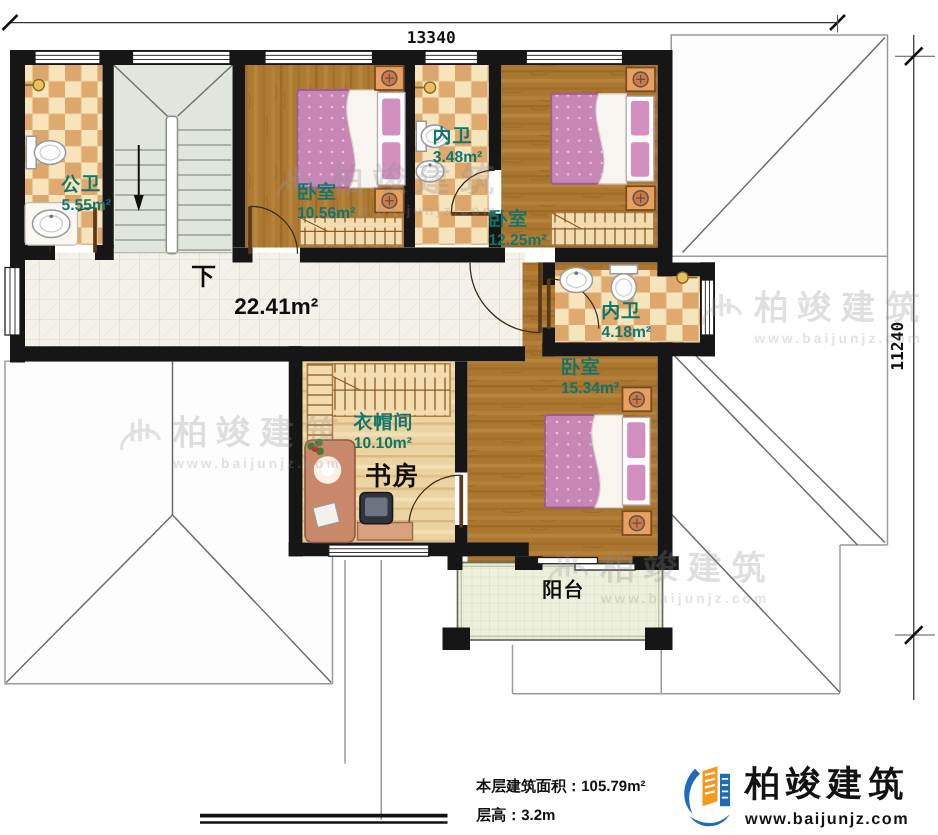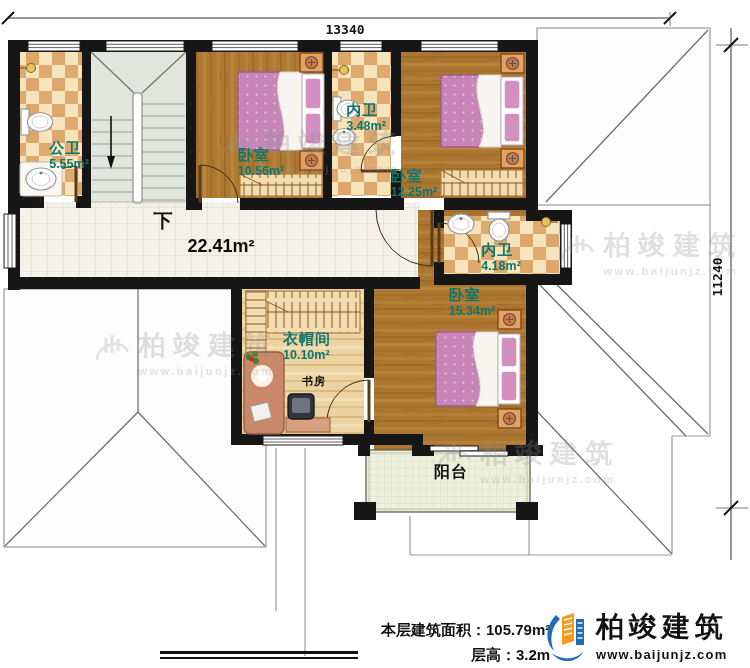--- a/index.html
+++ b/index.html
@@ -7,32 +7,32 @@
           font-family:"Liberation Sans",sans-serif;overflow:hidden}
   svg.plan{position:absolute;left:0;top:0;display:block}
   .rlabel{position:absolute;transform:translate(-50%,-50%);font-weight:bold;
           color:#0f766e;line-height:1.12;white-space:nowrap;pointer-events:none}
   .rlabel .nm{display:block;font-size:15px;letter-spacing:1px}
   .rlabel .area{display:block;font-size:12.5px}
   .lbl-single{position:absolute;transform:translate(-50%,-50%);font-weight:bold;color:#0d0d0d;
               white-space:nowrap;pointer-events:none}
   .lbl-area{font-size:18px}
   .lbl-down{font-size:19px}
-  .lbl-room{font-size:11px;letter-spacing:1px}
+  .lbl-room{font-size:20px;letter-spacing:1px}
   .wm{position:absolute;transform:translate(-50%,-50%);display:flex;align-items:center;gap:7px;
       opacity:.28;pointer-events:none}
   .wm-name{font-size:27px;font-weight:bold;color:#8e8e8e;letter-spacing:8px;white-space:nowrap}
   .wm-site{font-size:11px;font-weight:bold;color:#989898;letter-spacing:2.5px;white-space:nowrap;margin-top:2px}
   .tb-title-wrap{position:absolute;left:160px;top:614px;white-space:nowrap}
   .tb-title{font-size:31px;font-weight:bold;color:#101010;letter-spacing:3px}
   .tb-scale{font-size:21px;font-weight:bold;color:#101010;margin-left:9px}
   .tb-rule1{position:absolute;left:160px;top:651px;width:198px;height:3px;background:#101010}
   .tb-rule2{position:absolute;left:160px;top:657px;width:198px;height:1.5px;background:#101010}
-  .tb-info{position:absolute;left:381px;top:621px;font-size:15px;font-weight:bold;color:#101010}
-  .tb-info .row2{text-align:right;margin-top:6px}
+  .tb-info{position:absolute;left:381px;top:621px;font-size:12px;font-weight:bold;color:#101010}
+  .tb-info .row2{text-align:left;margin-top:6px}
   .tb-logo{position:absolute;left:542px;top:606px;display:flex;align-items:center;gap:8px}
   .logo-name{font-size:28px;font-weight:bold;color:#121212;letter-spacing:5px;white-space:nowrap}
   .logo-site{font-size:13px;font-weight:bold;color:#121212;letter-spacing:1.2px;white-space:nowrap;margin-top:1px}
 </style>
 </head>
 <body>
 
 <div class="canvas">
 
 <svg class="plan" width="750" height="668" viewBox="0 0 750 668">

